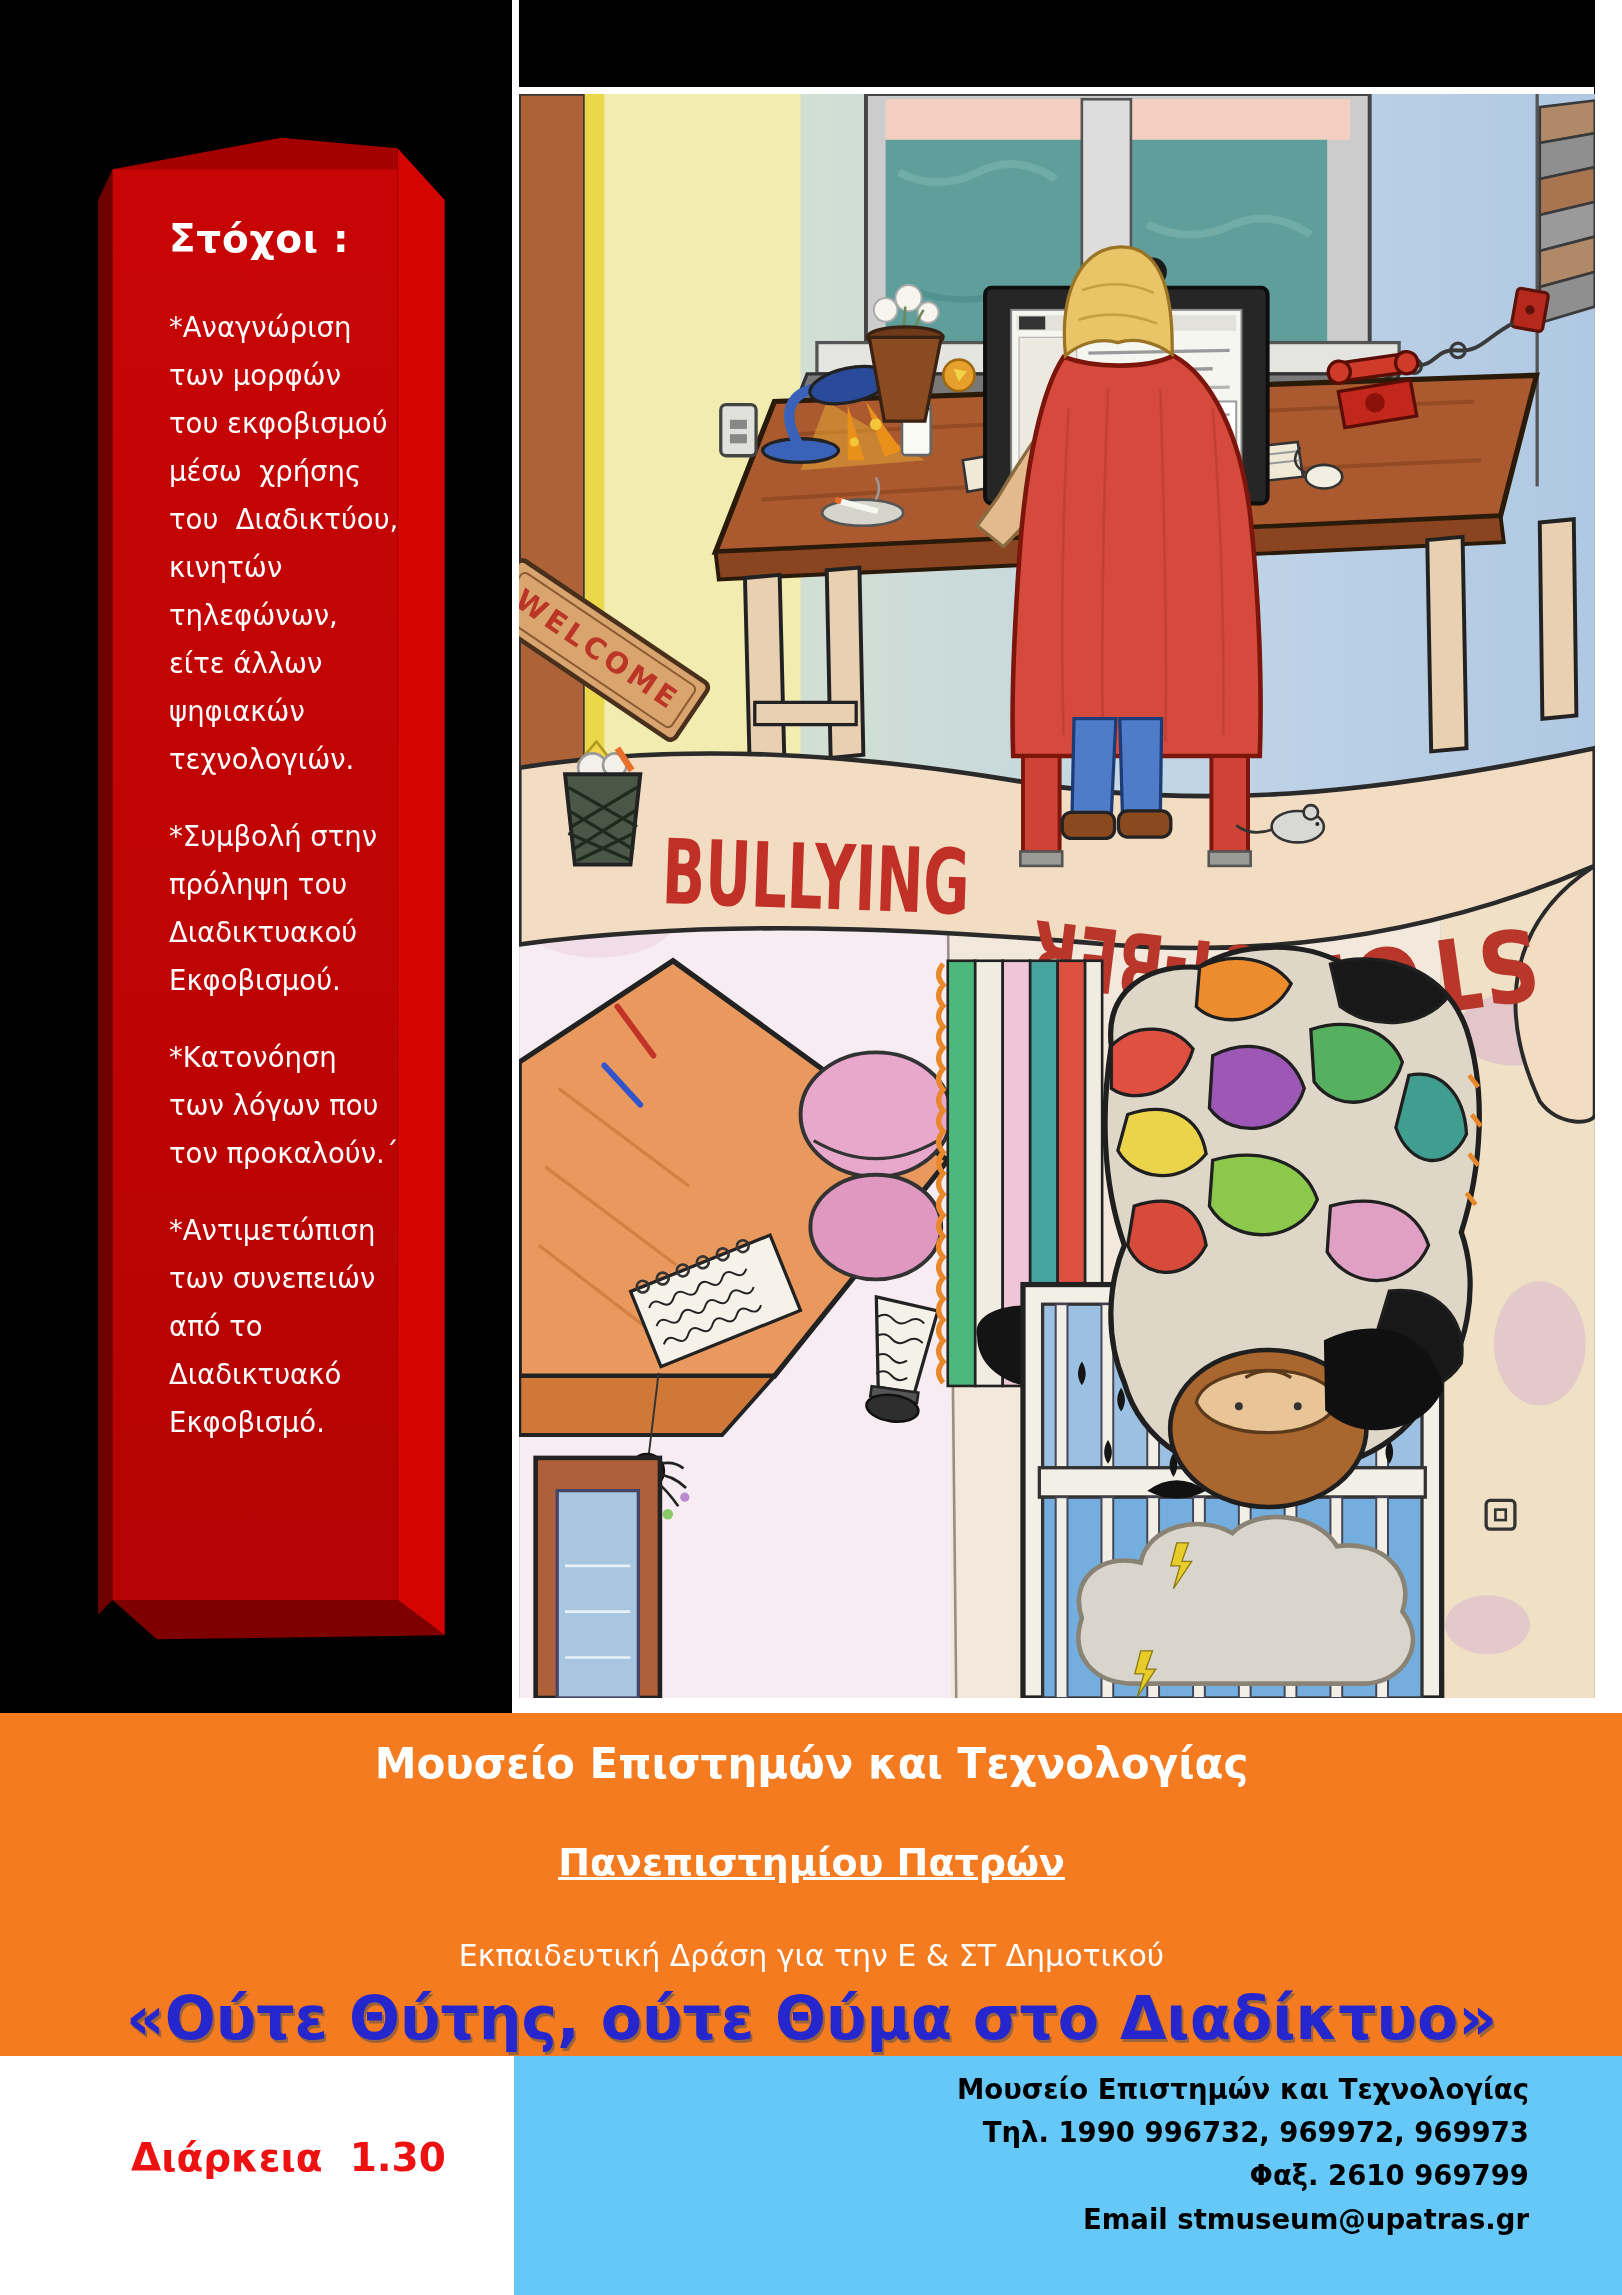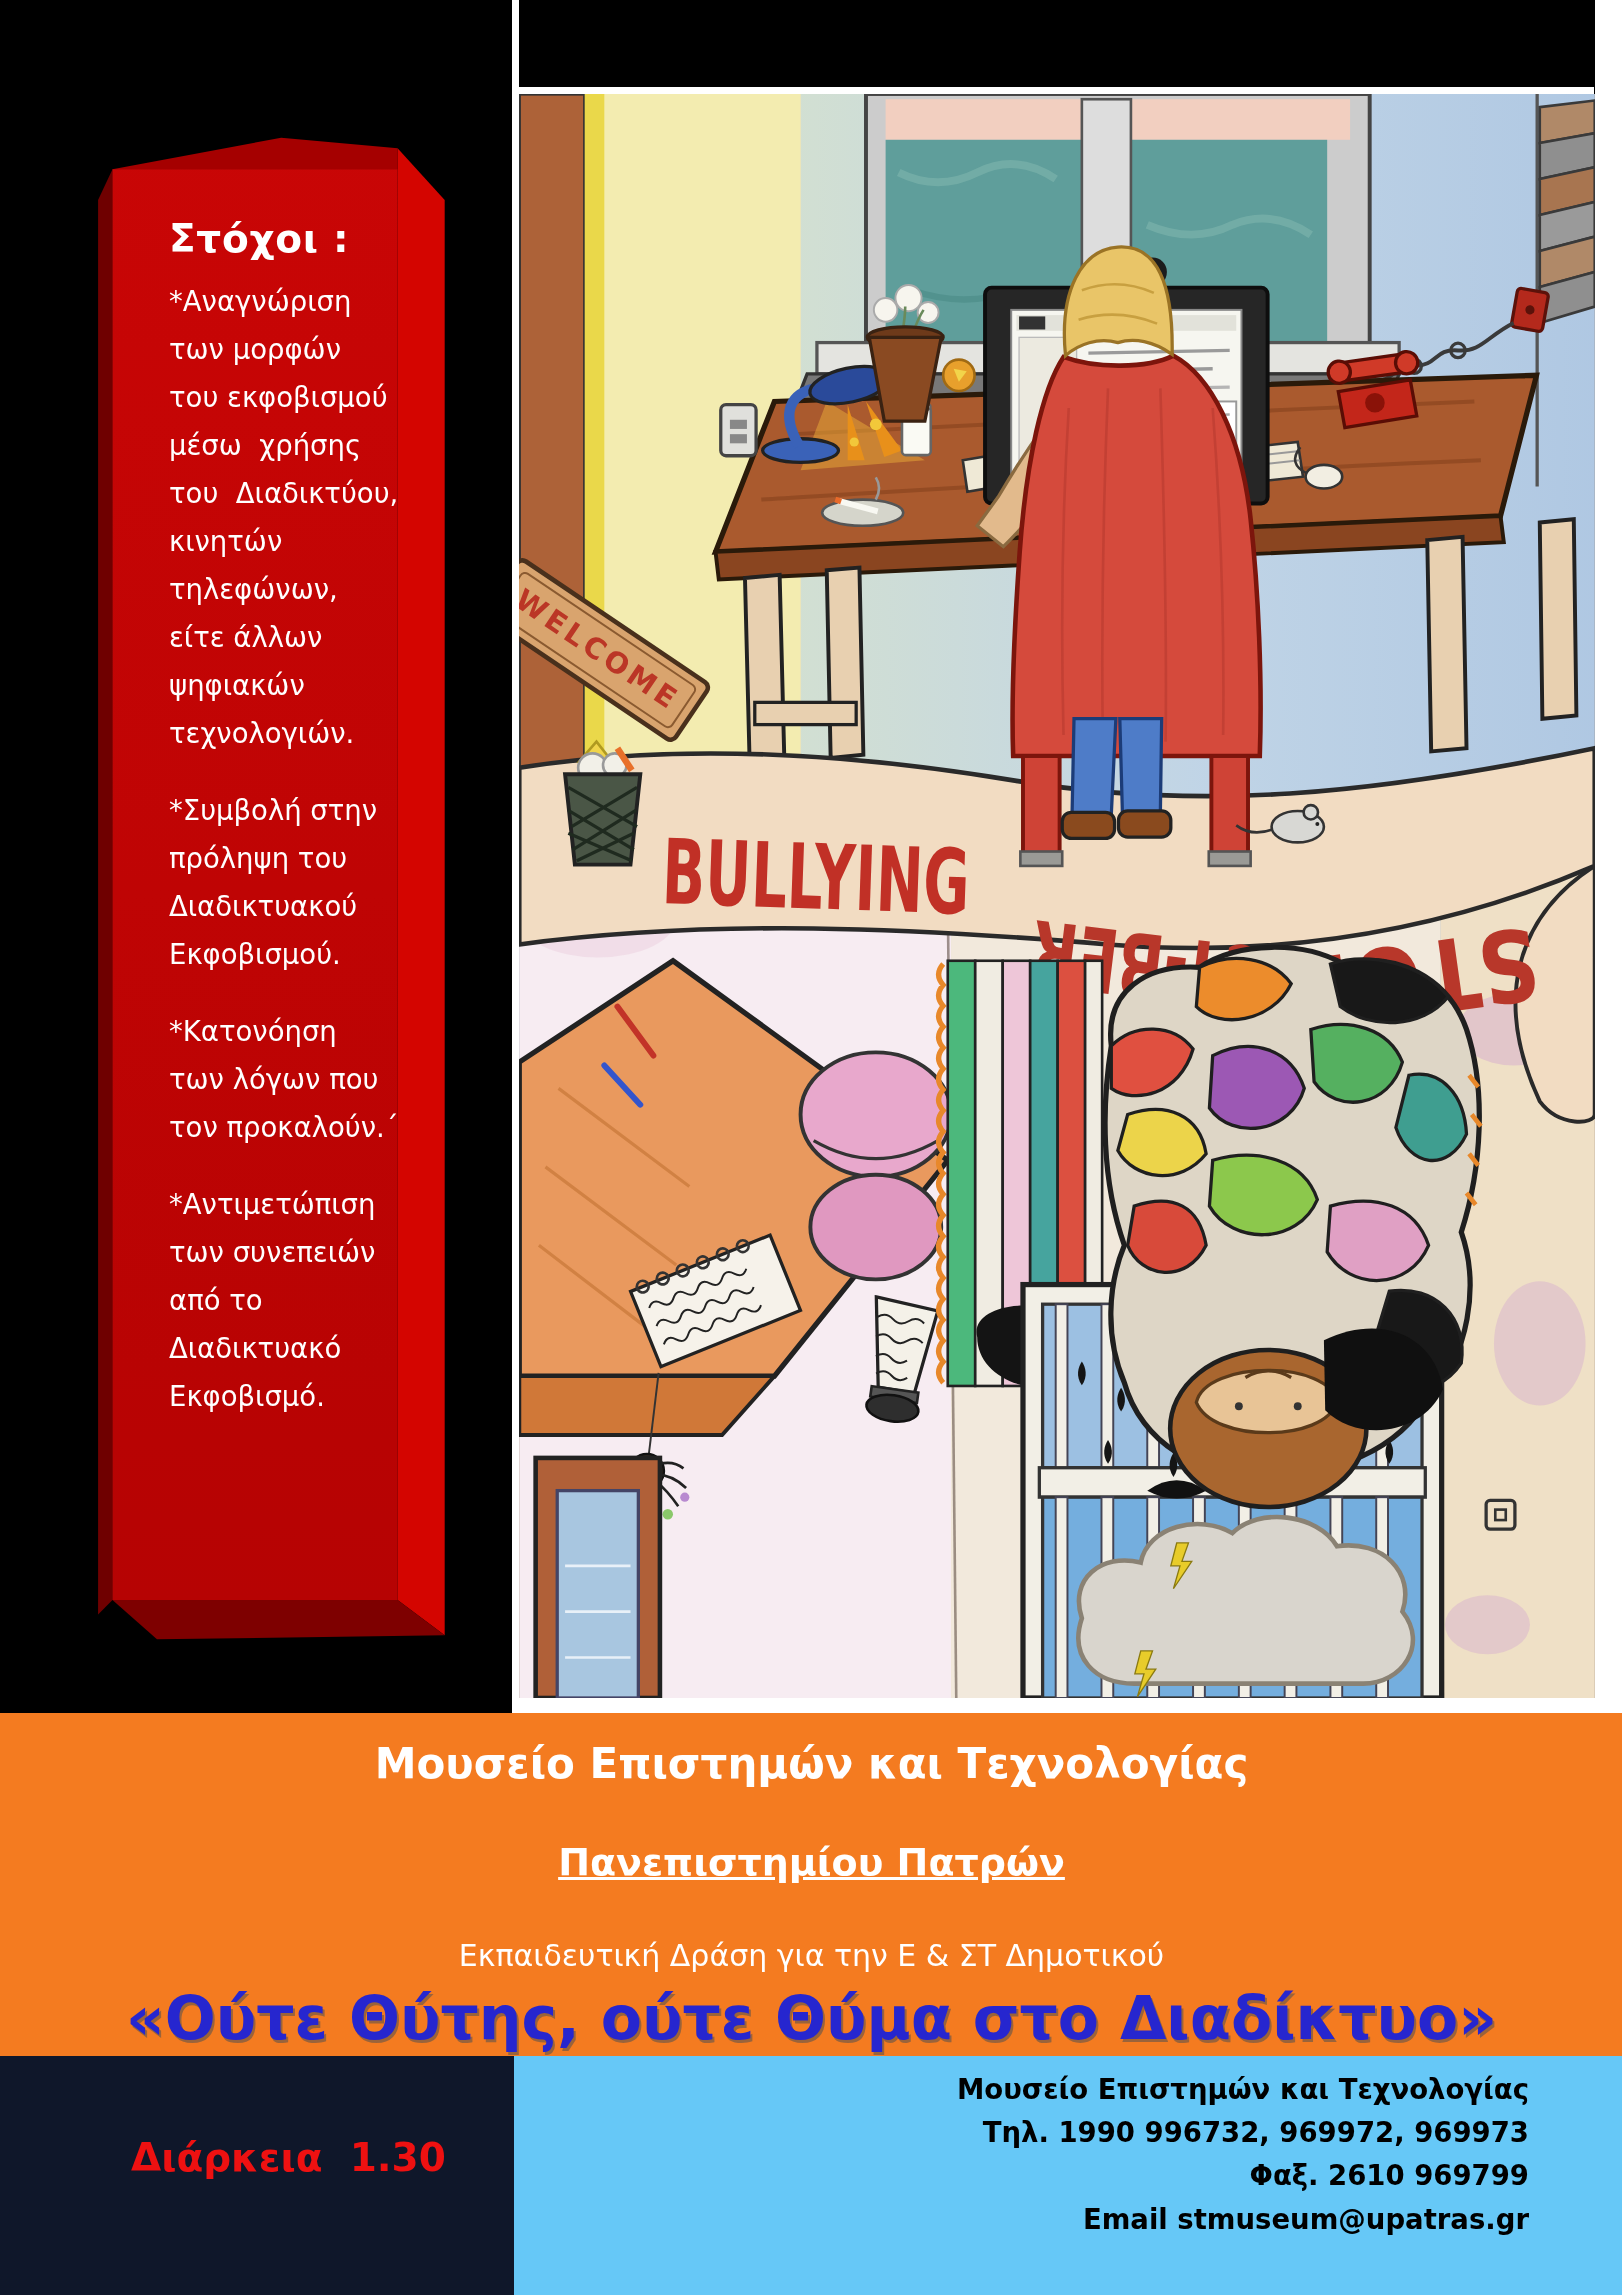--- a/index.html
+++ b/index.html
@@ -5,37 +5,37 @@
   html,body{margin:0;padding:0;background:#000;}
   body{width:1623px;height:2295px;position:relative;overflow:hidden;
        font-family:"DejaVu Sans",sans-serif;}
   .abs{position:absolute;}
 
   
   .frame{background:#fff;position:absolute;}
 
   
   .goals{position:absolute;left:169px;top:216px;width:230px;color:#fff;}
-  .goals-title{font-size:39px;font-weight:bold;margin-bottom:16px;letter-spacing:0.7px;}
+  .goals-title{font-size:39px;font-weight:bold;margin-bottom:42px;letter-spacing:0.7px;}
   .goals p{font-size:27.5px;line-height:48px;margin:0 0 29px 0;white-space:pre-wrap;}
 
   
   .band{position:absolute;left:0;top:1713px;width:1623px;height:343px;background:#f47b20;}
   .band-l1{position:absolute;top:26px;width:100%;text-align:center;color:#fff;
            font-size:42px;font-weight:bold;}
   .band-l2{position:absolute;top:127px;width:100%;text-align:center;color:#fff;
            font-size:38px;font-weight:bold;text-decoration:underline;}
   .band-l3{position:absolute;top:225px;width:100%;text-align:center;color:#fff;
            font-size:30px;}
   .band-headline{position:absolute;top:270px;width:100%;text-align:center;
            font-size:60px;font-weight:bold;color:#2626cf;
            text-shadow:2px 2.6px 0 rgba(80,80,80,0.55);}
 
   
-  .footer-left{position:absolute;left:0;top:2056px;width:514px;height:239px;background:#0f172a;}
+  .footer-left{position:absolute;left:0;top:2056px;width:514px;height:239px;background:#ffffff;}
   .duration{position:absolute;left:131px;top:79px;color:#ee1111;
             font-size:39px;font-weight:bold;white-space:pre-wrap;}
   .contact-box{position:absolute;left:514px;top:2056px;width:1108px;height:239px;
             background:#66c8f7;color:#000;}
   .contact-box div{position:absolute;right:93px;font-size:27.5px;font-weight:bold;
             white-space:nowrap;}
   .c0{top:17px;} .c1{top:60px;} .c2{top:103px;} .c3{top:147px;}
 </style>
 </head>
 <body>

